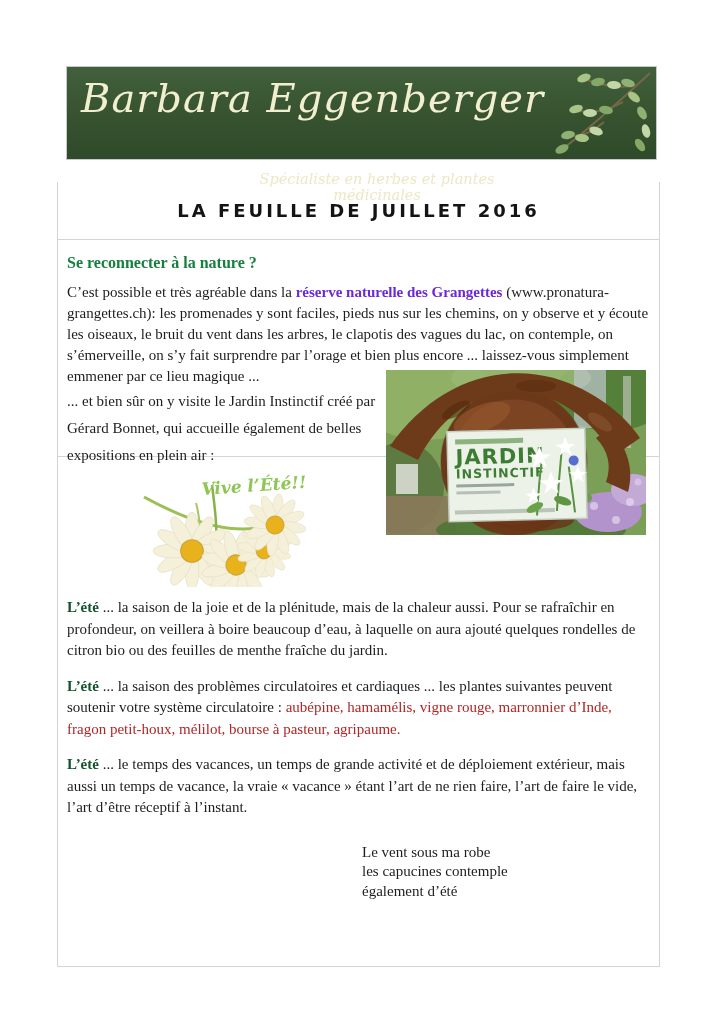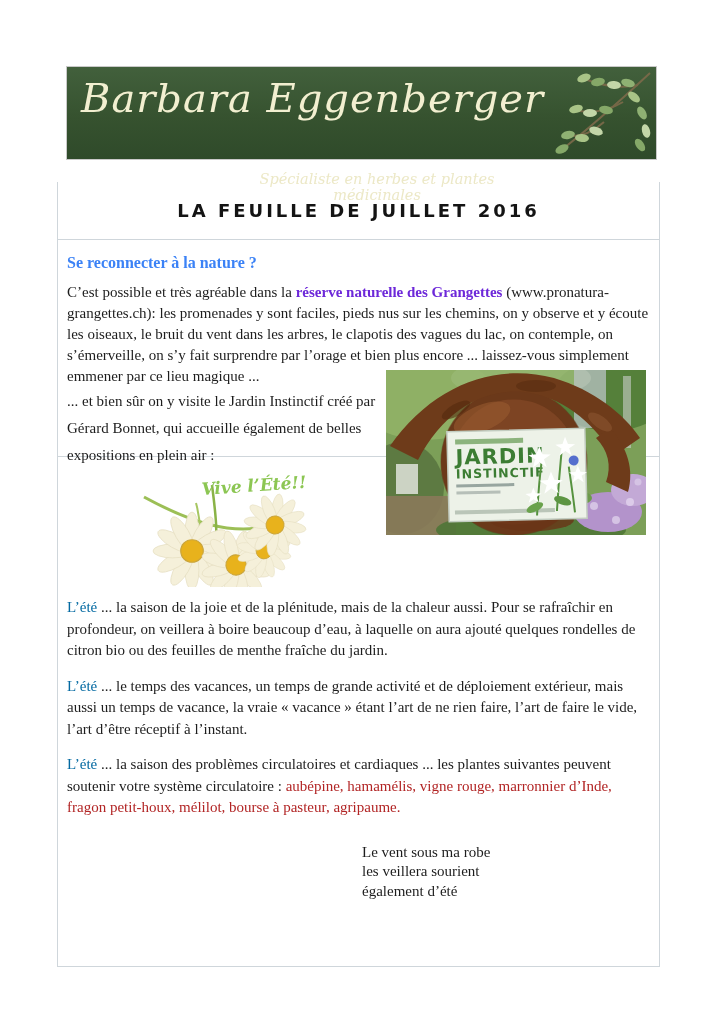--- a/index.html
+++ b/index.html
@@ -19,32 +19,32 @@
 
   
   .content-table { position:absolute; left:57px; top:182px; width:603px;
     border-left:1px solid #cfd6db; border-right:1px solid #cfd6db; }
   .row-title { height:58px; border-bottom:1px solid #cfd6db; text-align:center; }
   .page-title { padding-top:18px; font-family:"DejaVu Sans", sans-serif; font-weight:bold;
     font-size:18px; letter-spacing:3px; color:#141414; white-space:nowrap; }
 
   
   .row-1 { position:relative; height:217px; border-bottom:1px solid #cfd6db; }
-  .h-green { position:absolute; left:9px; top:14px; font-size:16px; font-weight:bold; color:#3b82f6; }
+  .h-green { position:absolute; left:9px; top:14px; font-size:16px; font-weight:bold; color:#15803d; }
   .para1 { position:absolute; left:9px; top:42px; width:586px; font-size:15px; line-height:21px; }
   .link-green { color:#6d28d9; font-weight:bold; text-decoration:none; cursor:pointer; }
   .para2 { position:absolute; left:9px; top:148px; width:312px; font-size:15px; line-height:27px; }
   .jardin-photo { position:absolute; left:328px; top:130px; width:260px; height:165px; z-index:3; }
 
   
   .row-2 { position:relative; height:510px; border-bottom:1px solid #cfd6db; }
   .daisies { position:absolute; left:82px; top:8px; }
   .row2-text { position:absolute; left:9px; top:140px; width:586px; font-size:15px; line-height:21.5px; }
   .row2-text p { margin:0 0 14px 0; }
-  .red-label { color:#0369a1; font-weight:normal; }
+  .red-label { color:#14532d; font-weight:bold; }
   .red-text { color:#b22525; }
   .h-red { font-size:16px; font-weight:bold; color:#b22525; margin:12px 0 16px 0; }
   .poem1 { margin-left:66px; line-height:19.5px; }
   .poem2 { margin-left:295px; margin-top:24px; line-height:19.5px; }
 </style>
 </head>
 <body>
 
 <div class="banner">
   <div class="banner-name">Barbara Eggenberger</div>
@@ -174,24 +174,24 @@
       <path d="M 56,38 C 64,68 60,92 52,104" stroke="#a7c661" stroke-width="2" fill="none"></path>
       <text x="62" y="30" transform="rotate(-4 62 30)" font-family="DejaVu Serif, serif" font-style="italic" font-weight="bold" font-size="17" fill="#8cc653">Vive l’Été!!</text>
       <use href="#daisy" transform="translate(52,86) scale(1.5)"></use>
       <use href="#daisy" transform="translate(96,100) scale(1.35) rotate(15)"></use>
       <use href="#daisy" transform="translate(124,86) scale(1.05) rotate(-18)"></use>
       <use href="#daisy" transform="translate(135,60) scale(1.2) rotate(8)"></use>
     </svg>
 
     <div class="row2-text">
       <p><span class="red-label">L’été</span><span> ... la saison de la joie et de la plénitude, mais de la chaleur aussi. Pour se rafraîchir en profondeur, on veillera à boire beaucoup d’eau, à laquelle on aura ajouté quelques rondelles de citron bio ou des feuilles de menthe fraîche du jardin.</span></p>
+      <p><span class="red-label">L’été</span><span> ... la saison des problèmes circulatoires et cardiaques ... les plantes suivantes peuvent soutenir votre système circulatoire : </span><span class="red-text">aubépine, hamamélis, vigne rouge, marronnier d’Inde, fragon petit-houx, mélilot, bourse à pasteur, agripaume.</span></p>
       <p><span class="red-label">L’été</span><span> ... le temps des vacances, un temps de grande activité et de déploiement extérieur, mais aussi un temps de vacance, la vraie « vacance » étant l’art de ne rien faire, l’art de faire le vide, l’art d’être réceptif à l’instant.</span></p>
-      <p><span class="red-label">L’été</span><span> ... la saison des problèmes circulatoires et cardiaques ... les plantes suivantes peuvent soutenir votre système circulatoire : </span><span class="red-text">aubépine, hamamélis, vigne rouge, marronnier d’Inde, fragon petit-houx, mélilot, bourse à pasteur, agripaume.</span></p>
 
 
       <div class="poem2">
         <div>Le vent sous ma robe</div>
-        <div>les veillera sourient</div>
+        <div>les capucines contemple</div>
         <div>également d’été</div>
       </div>
     </div>
   </div>
 </div>
 
 </body></html>

